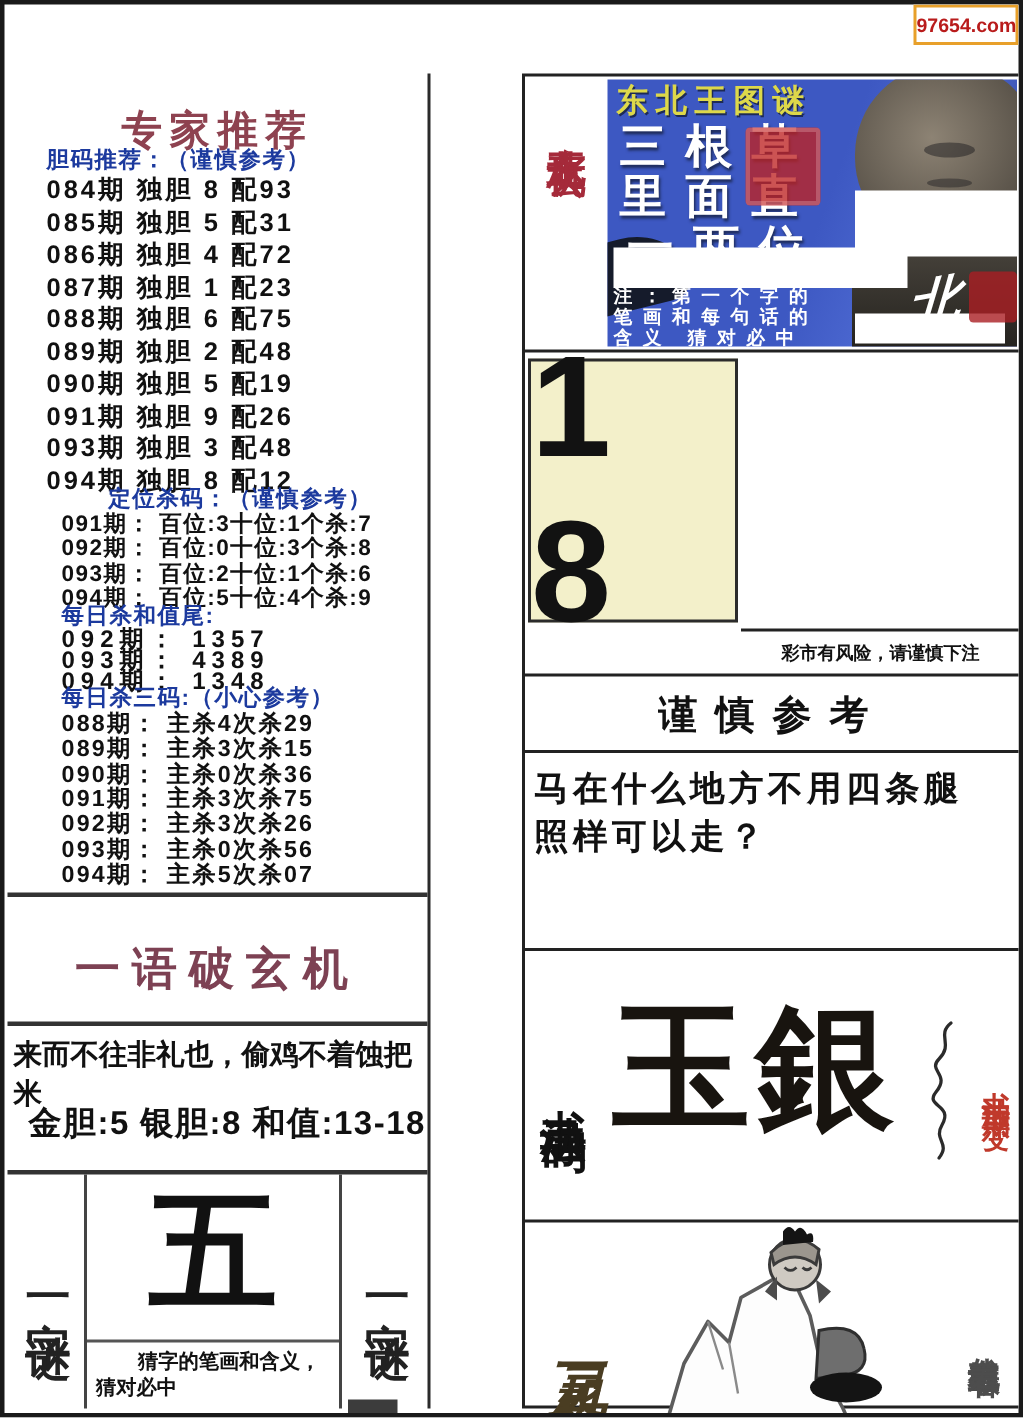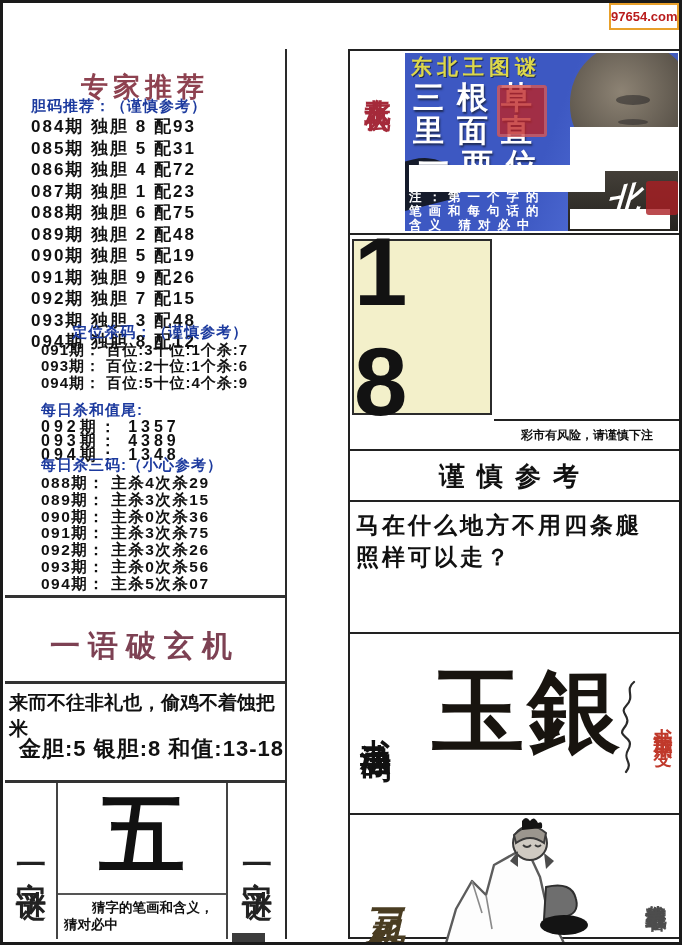--- a/index.html
+++ b/index.html
@@ -81,21 +81,21 @@
   .sec3 { position:relative; height:175px; border-bottom:2.5px solid #222; }
   .nj-title { text-align:center; margin-top:8px; font-size:26px; font-weight:bold;
     font-family:"Liberation Serif",serif; letter-spacing:12px; }
   .nj-divider { border-top:2.5px solid #222; margin-top:6px; }
   .nj-q { margin:8px 6px 0; font-size:23px; font-weight:bold; font-family:"Liberation Serif",serif;
     letter-spacing:3px; line-height:32px; }
   .sec4 { position:relative; height:181px; border-bottom:2.5px solid #222; }
   .sf-side { position:absolute; left:4px; top:2px; bottom:2px; display:flex; align-items:center; }
   .sf-side .vside { font-size:31px; font-weight:bold; letter-spacing:5px; color:#111; }
   .sf-callig { position:absolute; left:58px; top:16px; font-size:92px; font-weight:900; letter-spacing:4px;
-    color:#18140f; font-family:Liberation Mono, monospace;margin-left:24px; }
+    color:#18140f; font-family:Liberation Mono, monospace; }
   .sf-sign { position:absolute; left:264px; top:42px; }
   .sf-note { position:absolute; right:4px; top:6px; bottom:6px; display:flex; align-items:center; }
   .sf-note .vside { font-size:19px; font-weight:bold; color:#c0392b; letter-spacing:4px; }
   .sec5 { position:relative; height:153px; }
   .lj-side { position:absolute; left:10px; top:4px; bottom:4px; display:flex; align-items:center; }
   .lj-side .vside { font-size:36px; font-weight:bold; font-style:italic; color:#4a3d22; letter-spacing:5px; }
   .lj-svg { position:absolute; left:72px; top:2px; }
   .lj-note { position:absolute; right:10px; top:4px; bottom:4px; display:flex; align-items:center; }
   .lj-note .vside { font-size:21px; font-weight:bold; color:#4d4d4d; letter-spacing:1px; }
   .bottom-marker { position:absolute; left:229px; bottom:0; width:33px; height:9px; background:#3c3c3c; }
@@ -112,28 +112,28 @@
     <div class="danma">
       <div class="h-blue">胆码推荐：（谨慎参考）</div>
       <div class="row">084期 独胆 8 配93</div>
       <div class="row">085期 独胆 5 配31</div>
       <div class="row">086期 独胆 4 配72</div>
       <div class="row">087期 独胆 1 配23</div>
       <div class="row">088期 独胆 6 配75</div>
       <div class="row">089期 独胆 2 配48</div>
       <div class="row">090期 独胆 5 配19</div>
       <div class="row">091期 独胆 9 配26</div>
-      <div class="row">092期 独胆 7 配15</div>
       <div class="row">093期 独胆 3 配48</div>
       <div class="row">094期 独胆 8 配12</div>
     </div>
 
     <div class="dingwei">
       <div class="h-blue">定位杀码：（谨慎参考）</div>
       <div class="row">091期： 百位:3十位:1个杀:7</div>
+      <div class="row">092期： 百位:0十位:3个杀:8</div>
       <div class="row">093期： 百位:2十位:1个杀:6</div>
       <div class="row">094期： 百位:5十位:4个杀:9</div>
     </div>
 
     <div class="hezhiwei">
       <div class="h-blue">每日杀和值尾:</div>
       <div class="row">092期： 1357</div>
       <div class="row">093期： 4389</div>
       <div class="row">094期： 1348</div>
     </div>

